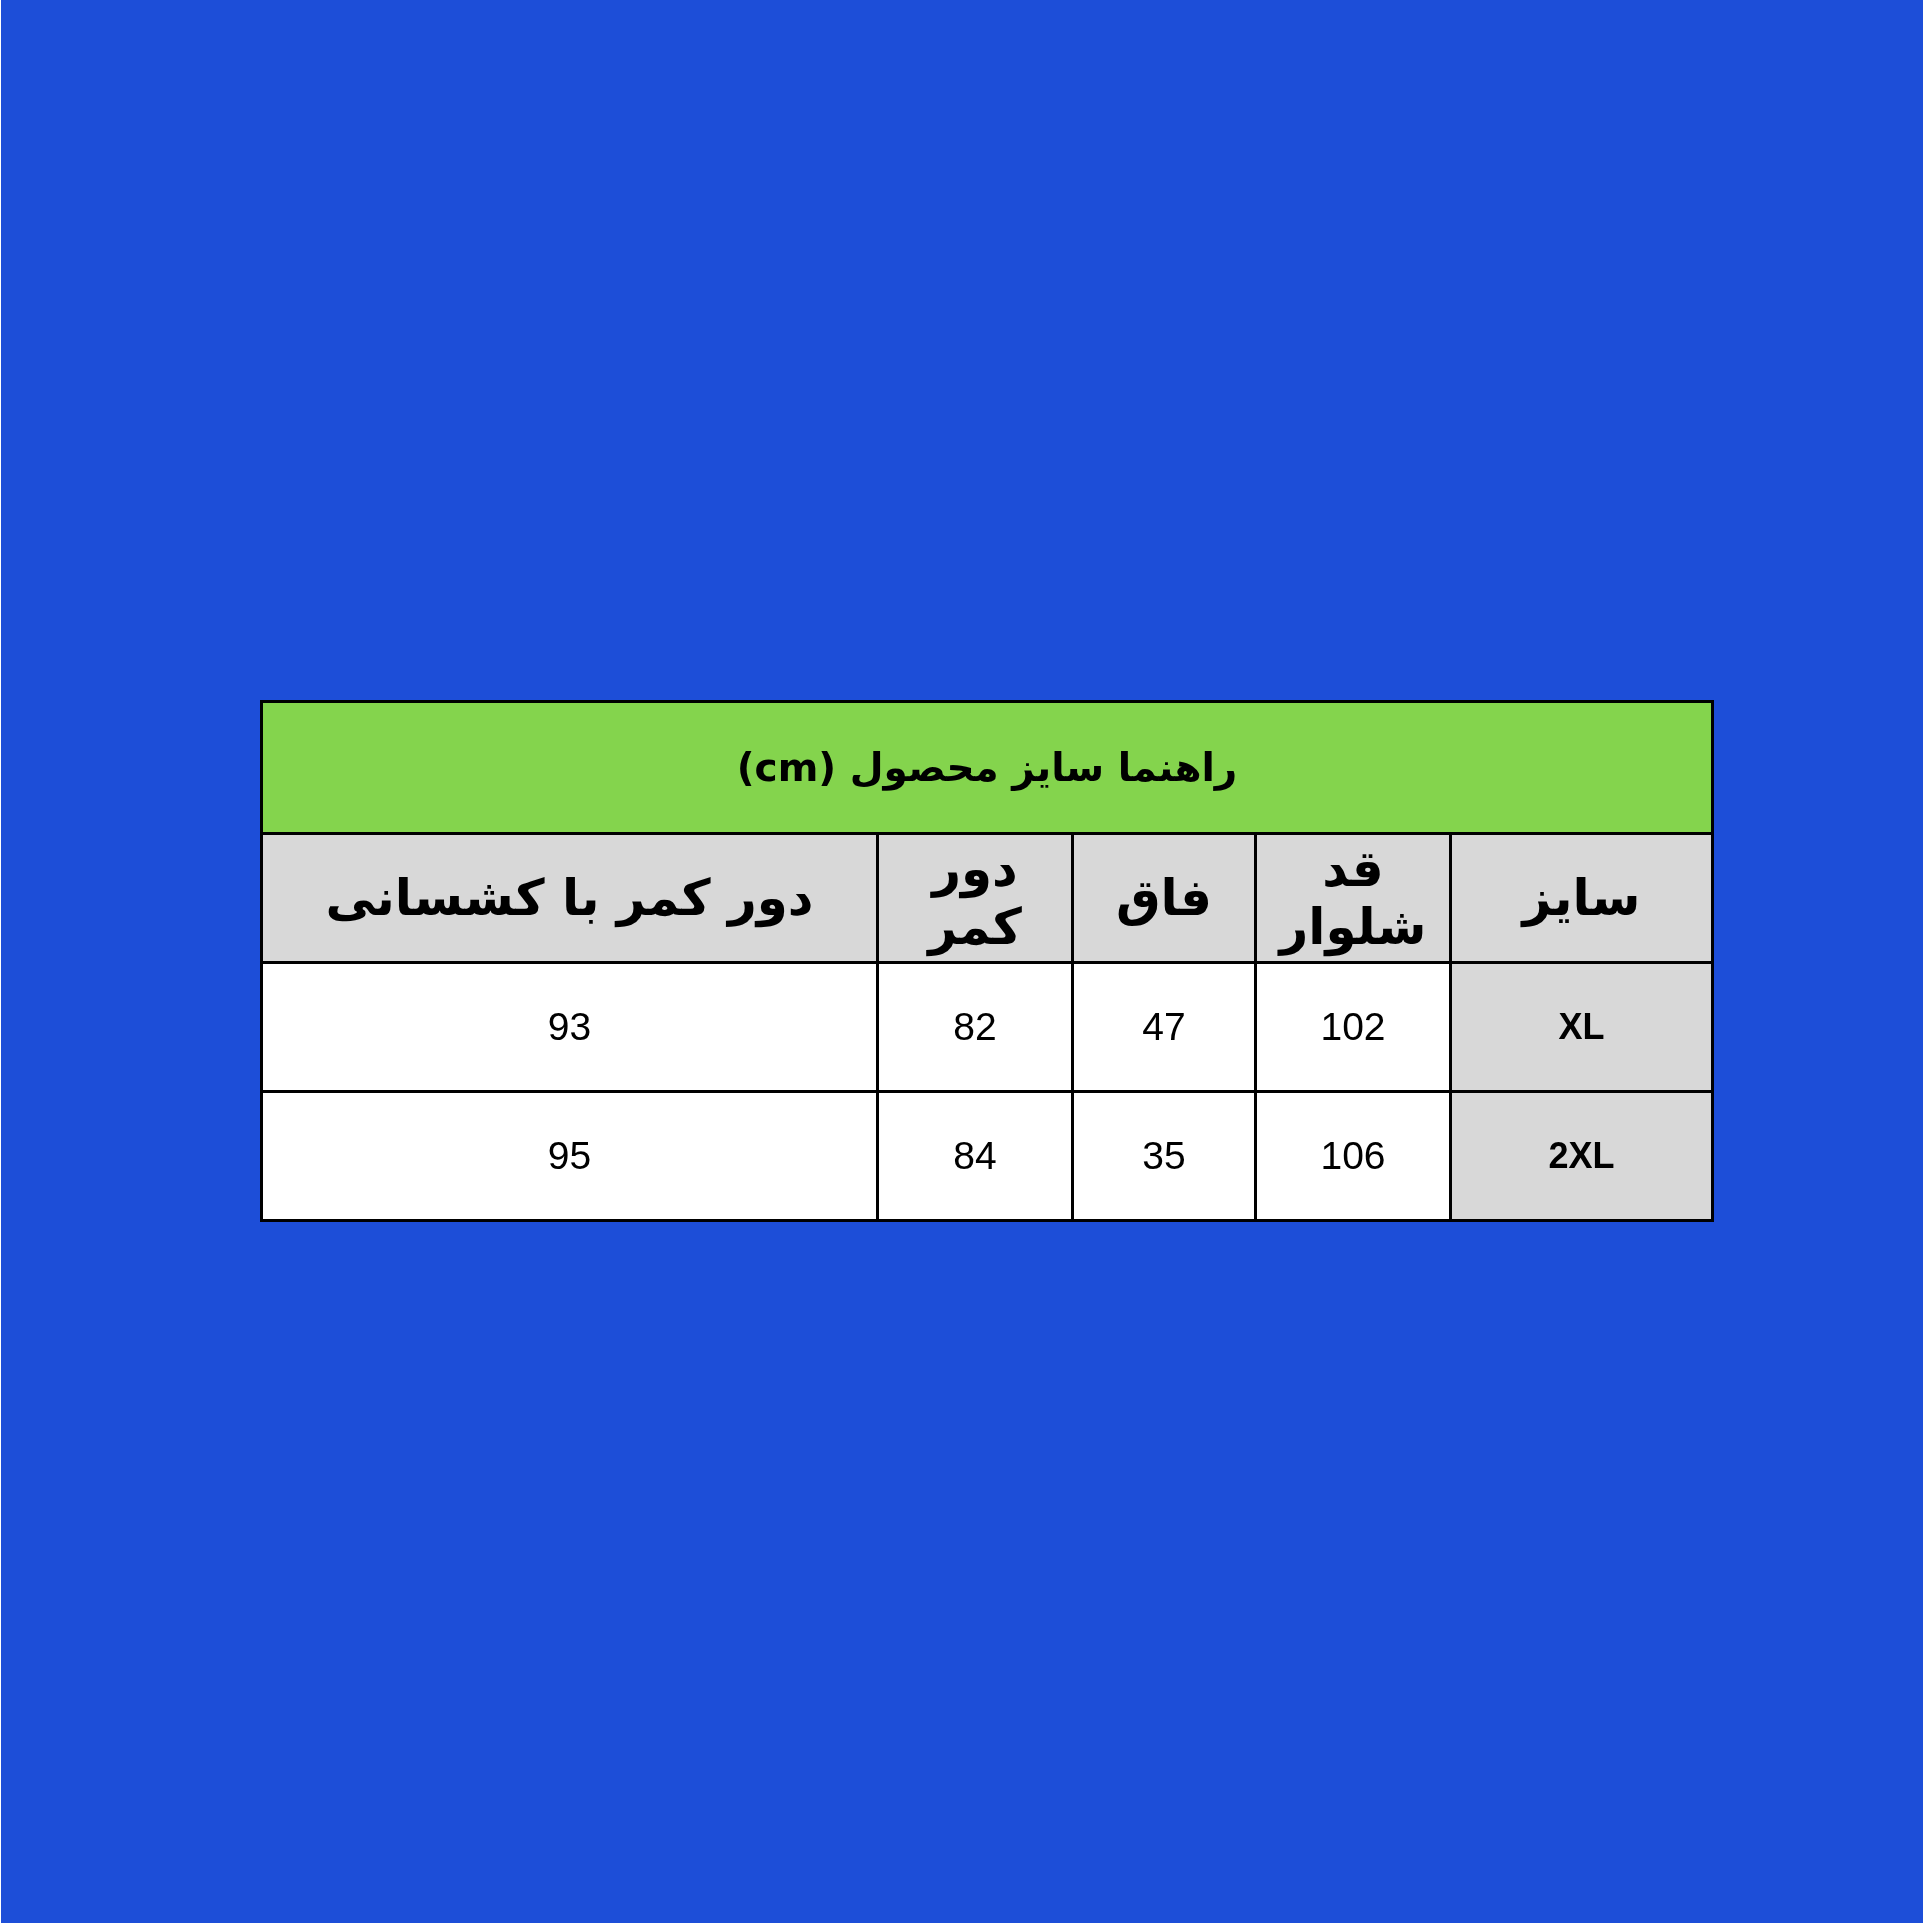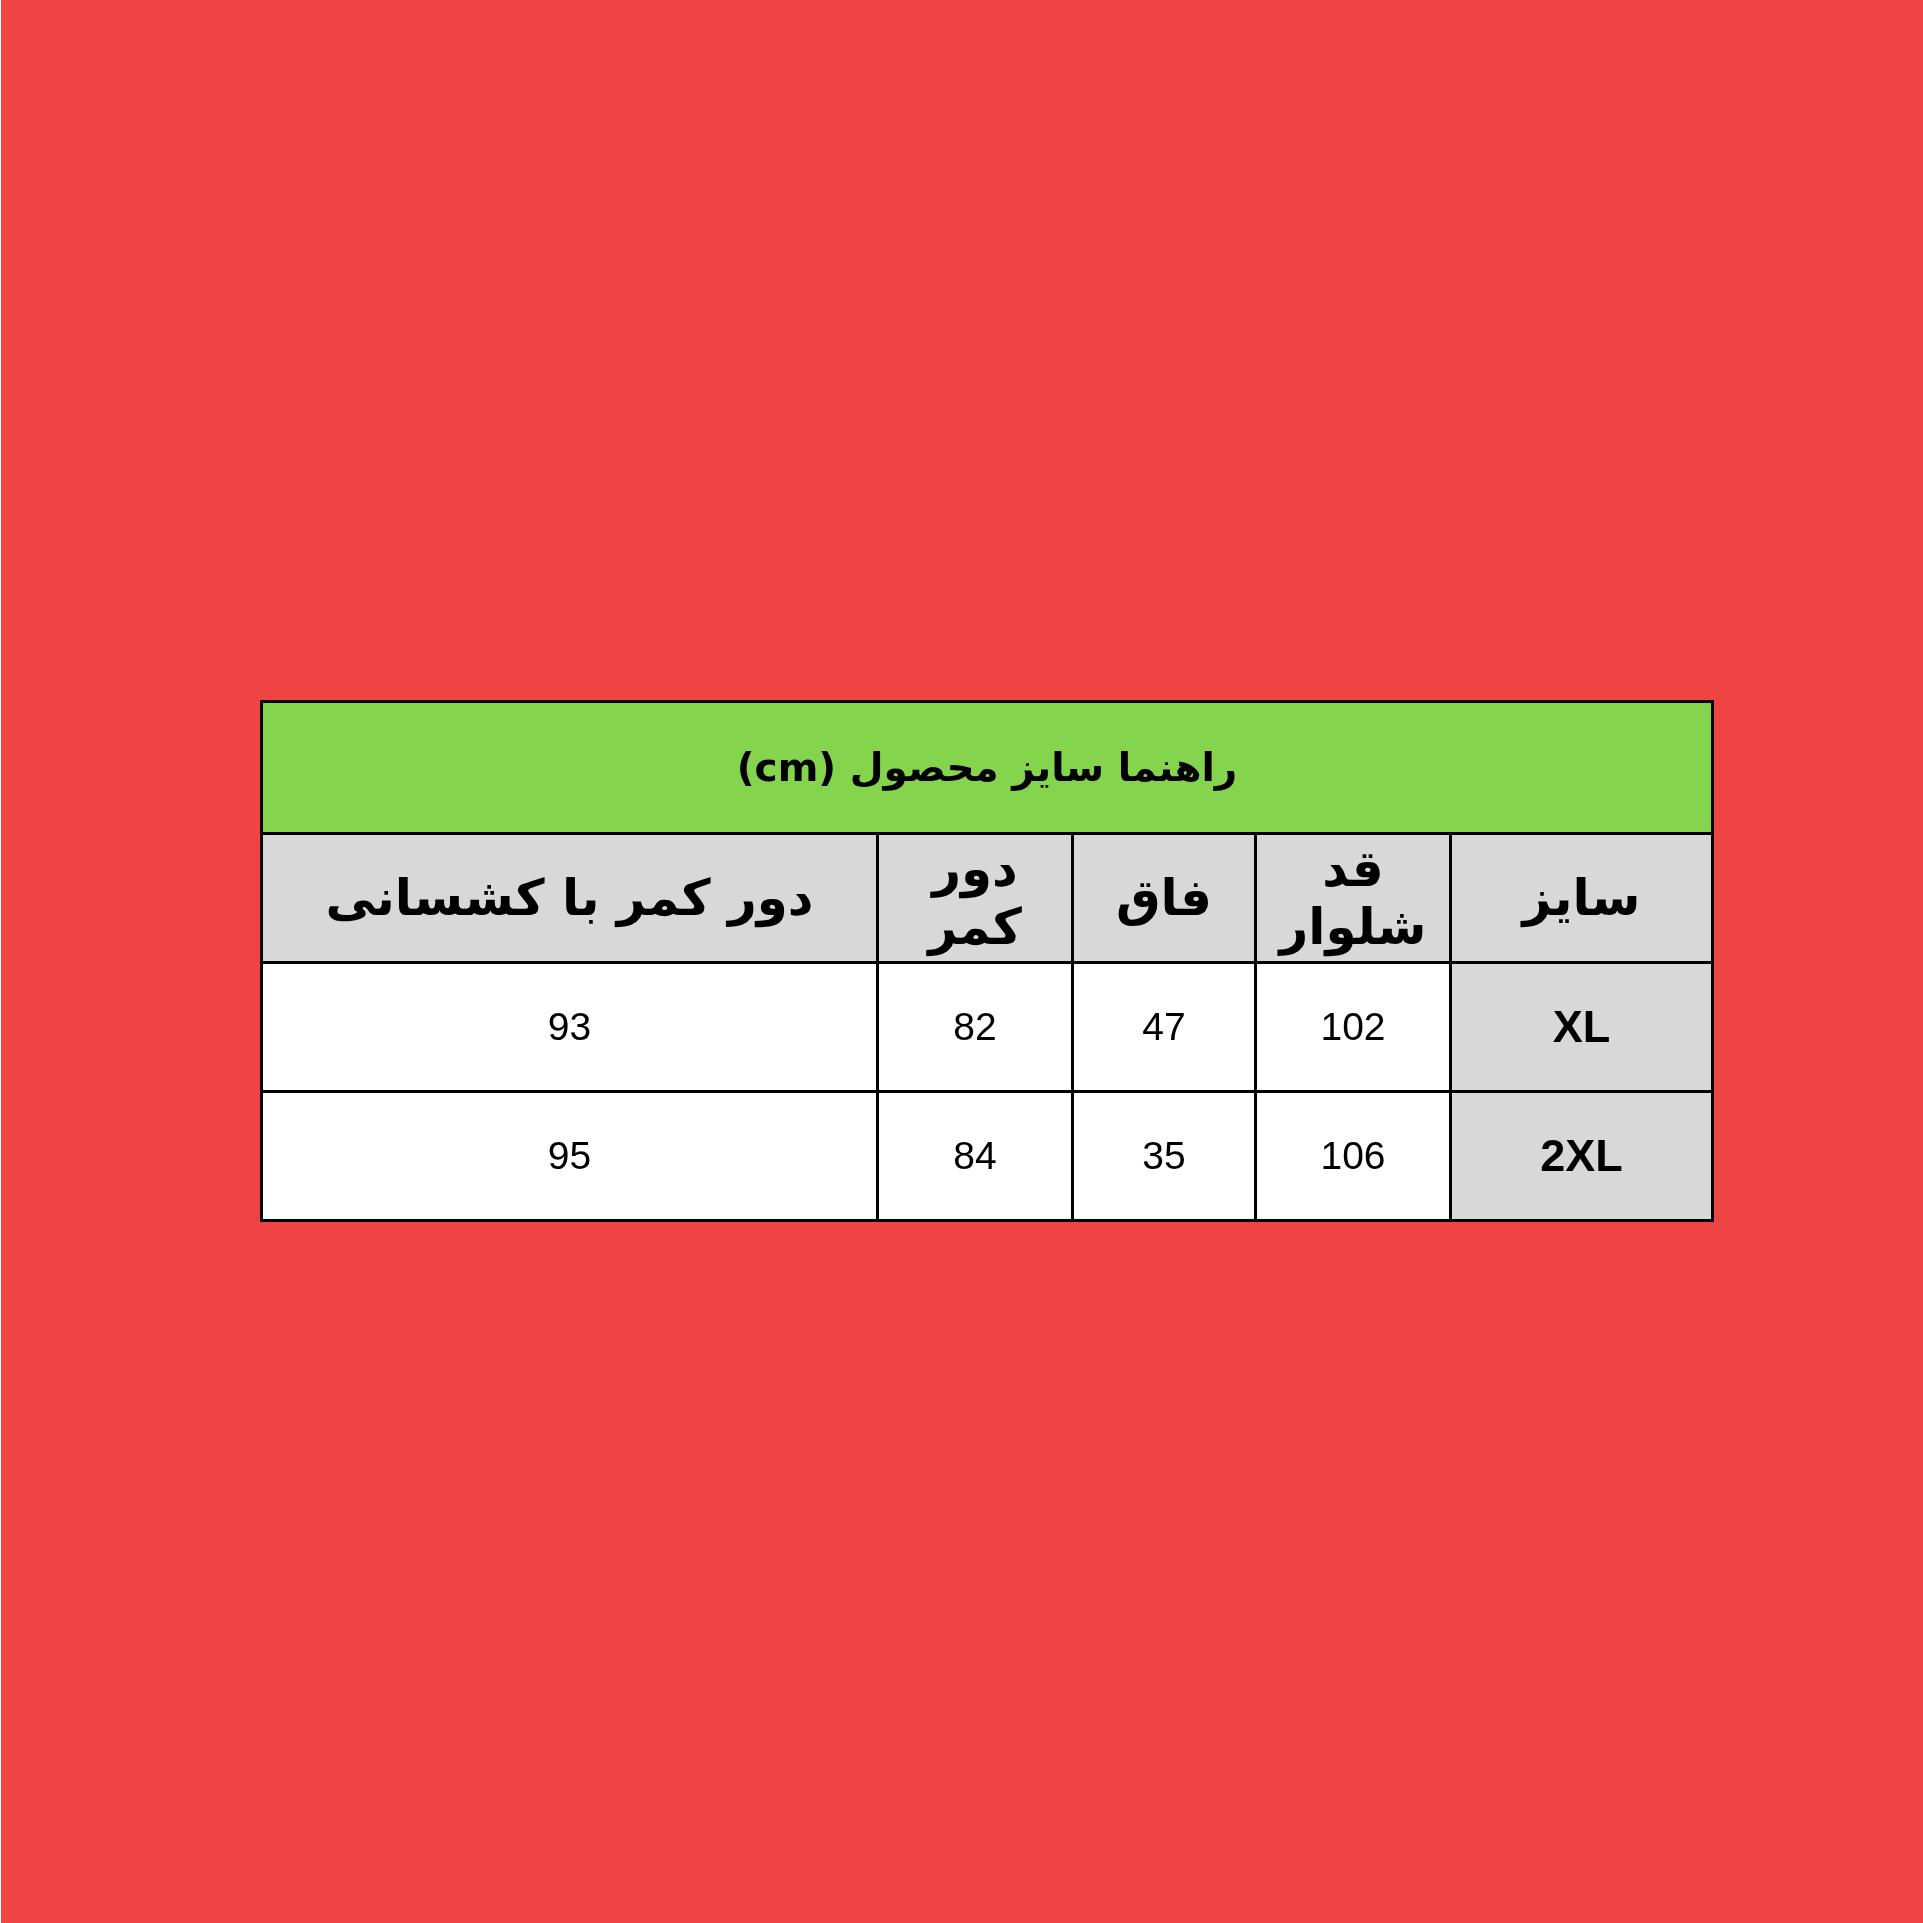--- a/index.html
+++ b/index.html
@@ -14,21 +14,21 @@
     position: relative;
     overflow: hidden;
   }
 
   .sheet {
     position: absolute;
     left: 0;
     top: 0;
     width: 1924px;
     height: 1924px;
-    background: #ef4444;
+    background: #1d4ed8;
   }
 
   .table-wrap {
     position: absolute;
     left: 262px;
     top: 700px;
     width: 1452px;
   }
 
   table.size-guide {
@@ -65,21 +65,21 @@
   .body-cell {
     background: #ffffff;
     height: 126px;
     font-size: 39px;
     font-weight: 400;
   }
 
   .size-cell {
     background: #d8d8d8;
     height: 126px;
-    font-size: 45px;
+    font-size: 36px;
     font-weight: 700;
     font-family: "Liberation Sans", sans-serif;
   }
 
   .num {
     font-family: "Liberation Sans", sans-serif;
     font-weight: 400;
     margin-left: 8px;
   }
 

